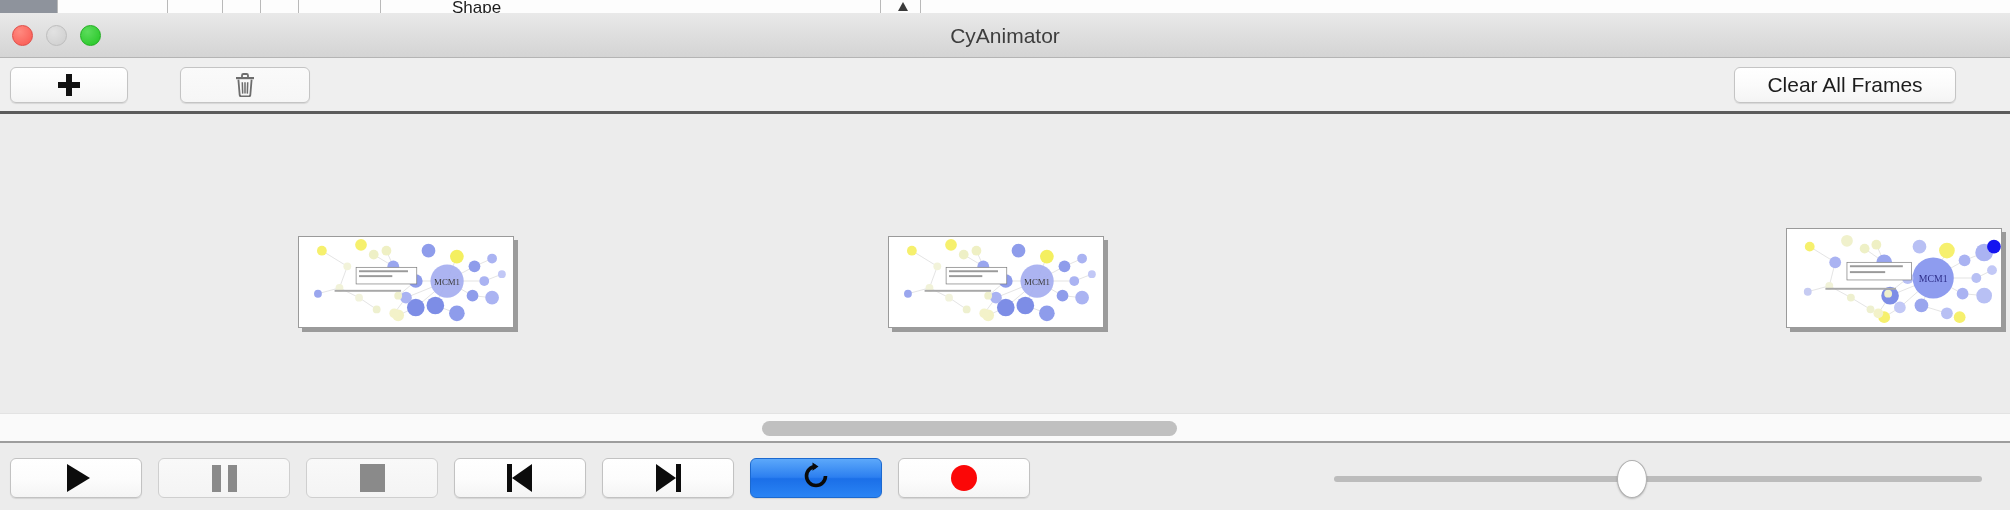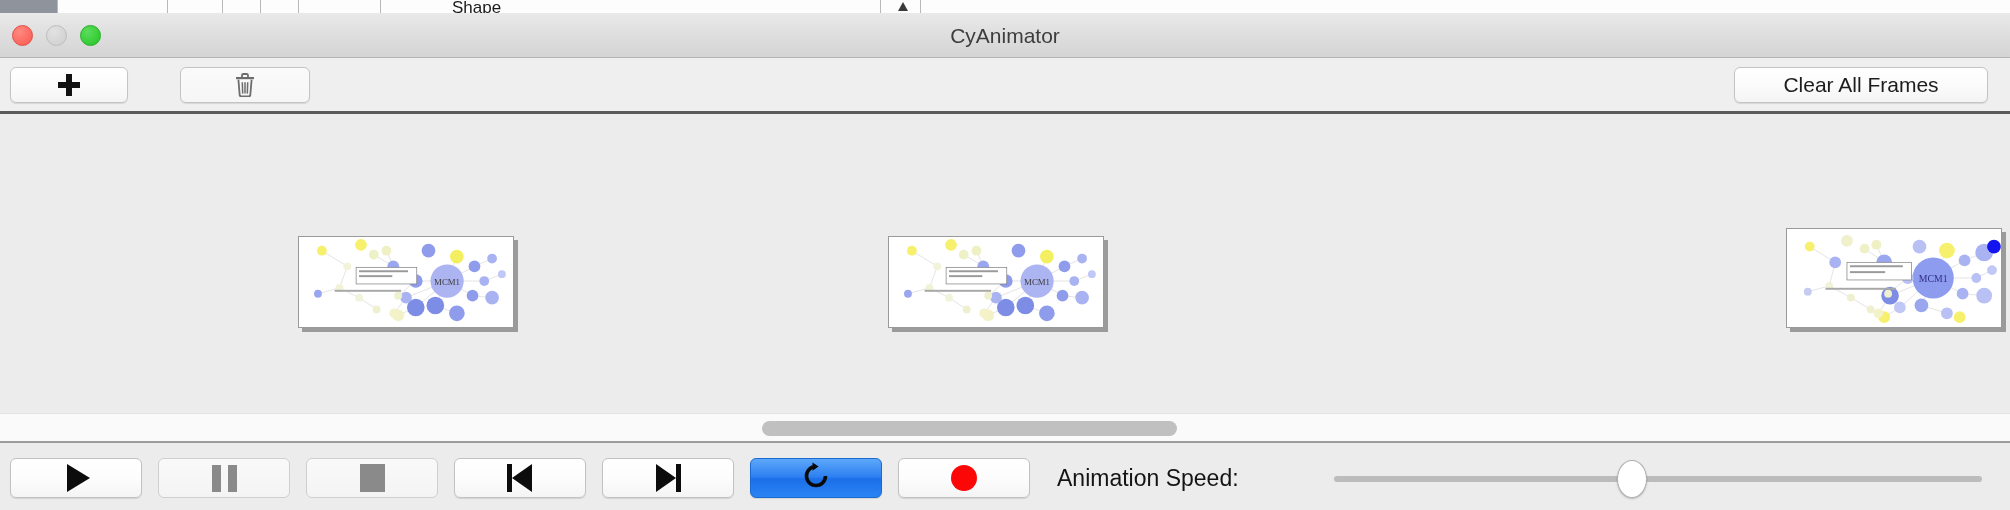--- a/index.html
+++ b/index.html
@@ -52,21 +52,21 @@
     background: linear-gradient(to bottom, #ffffff 0%, #fbfbfb 50%, #f4f4f4 100%);
     box-shadow: 0 1px 1px rgba(0,0,0,.10);
     display: flex; align-items: center; justify-content: center;
     cursor: default; user-select: none;
   }
   .tbtn.quiet {
     background: linear-gradient(to bottom, #fafafa 0%, #f6f6f6 100%);
   }
   #btn-add    { left: 10px;  width: 118px; }
   #btn-delete { left: 180px; width: 130px; }
-  #btn-clear  { left: 1734px; width: 254px; font-size: 21px; color: #1d1d1d; }
+  #btn-clear  { left: 1734px; width: 222px; font-size: 21px; color: #1d1d1d; }
   .plus-icon { position: relative; width: 22px; height: 22px; }
   .plus-icon::before, .plus-icon::after {
     content: ""; position: absolute; background: #121212;
   }
   .plus-icon::before { left: 8px; top: 0; width: 6px; height: 22px; }
   .plus-icon::after  { left: 0; top: 8px; width: 22px; height: 6px; }
   .trash-icon { width: 20px; height: 24px; position: relative; }
   #toolbar-sep {
     position: absolute; left: 0; top: 111px; width: 2010px; height: 3px;
     background: #5b5b5b;
@@ -400,19 +400,18 @@
         <path d="M15 5.5 A9.5 9.5 0 1 0 24.5 15" fill="none" stroke="#0a0a0a" stroke-width="3.6" stroke-linecap="butt"></path>
         <path d="M11.5 1.5 L17.5 5.6 L11.5 9.7 Z" fill="#0a0a0a"></path>
       </svg>
     </span>
   </div>
 
   <div class="pbtn" id="btn-record">
     <span class="ico-record"></span>
   </div>
 
-  <div id="speed-label">Animation Speed:</div>
 
   <div id="speed-slider">
     <div id="speed-track"></div>
     <div id="speed-thumb" style="left:46%;"></div>
   </div>
 </div>
 
 </body></html>

